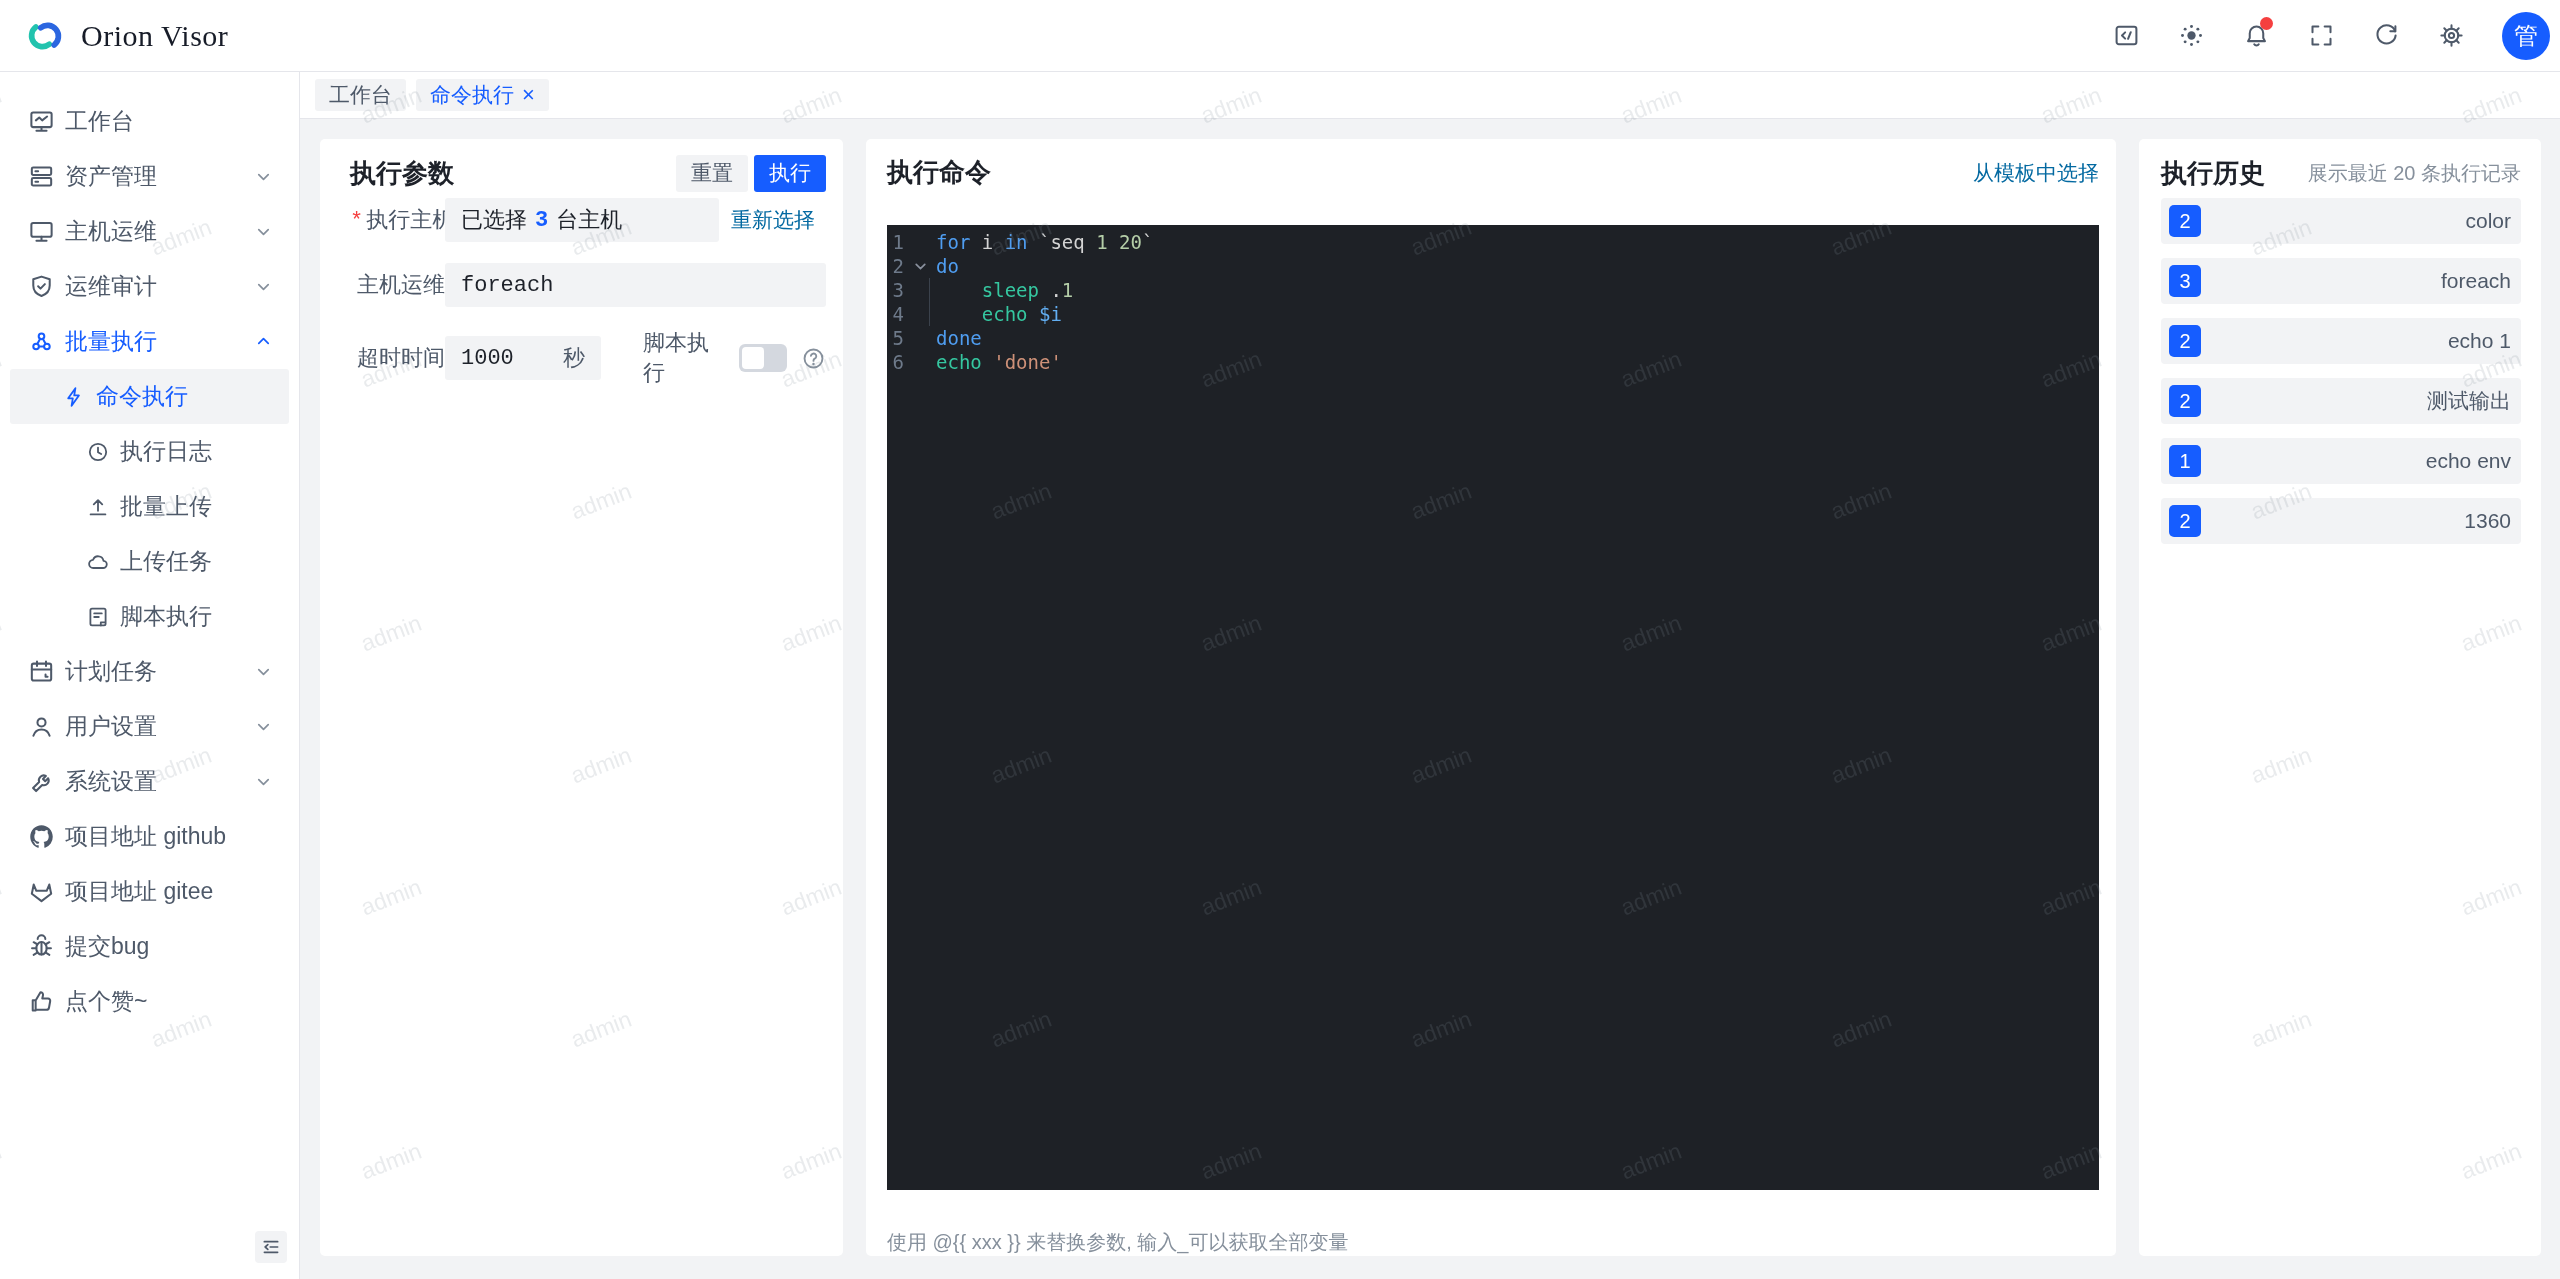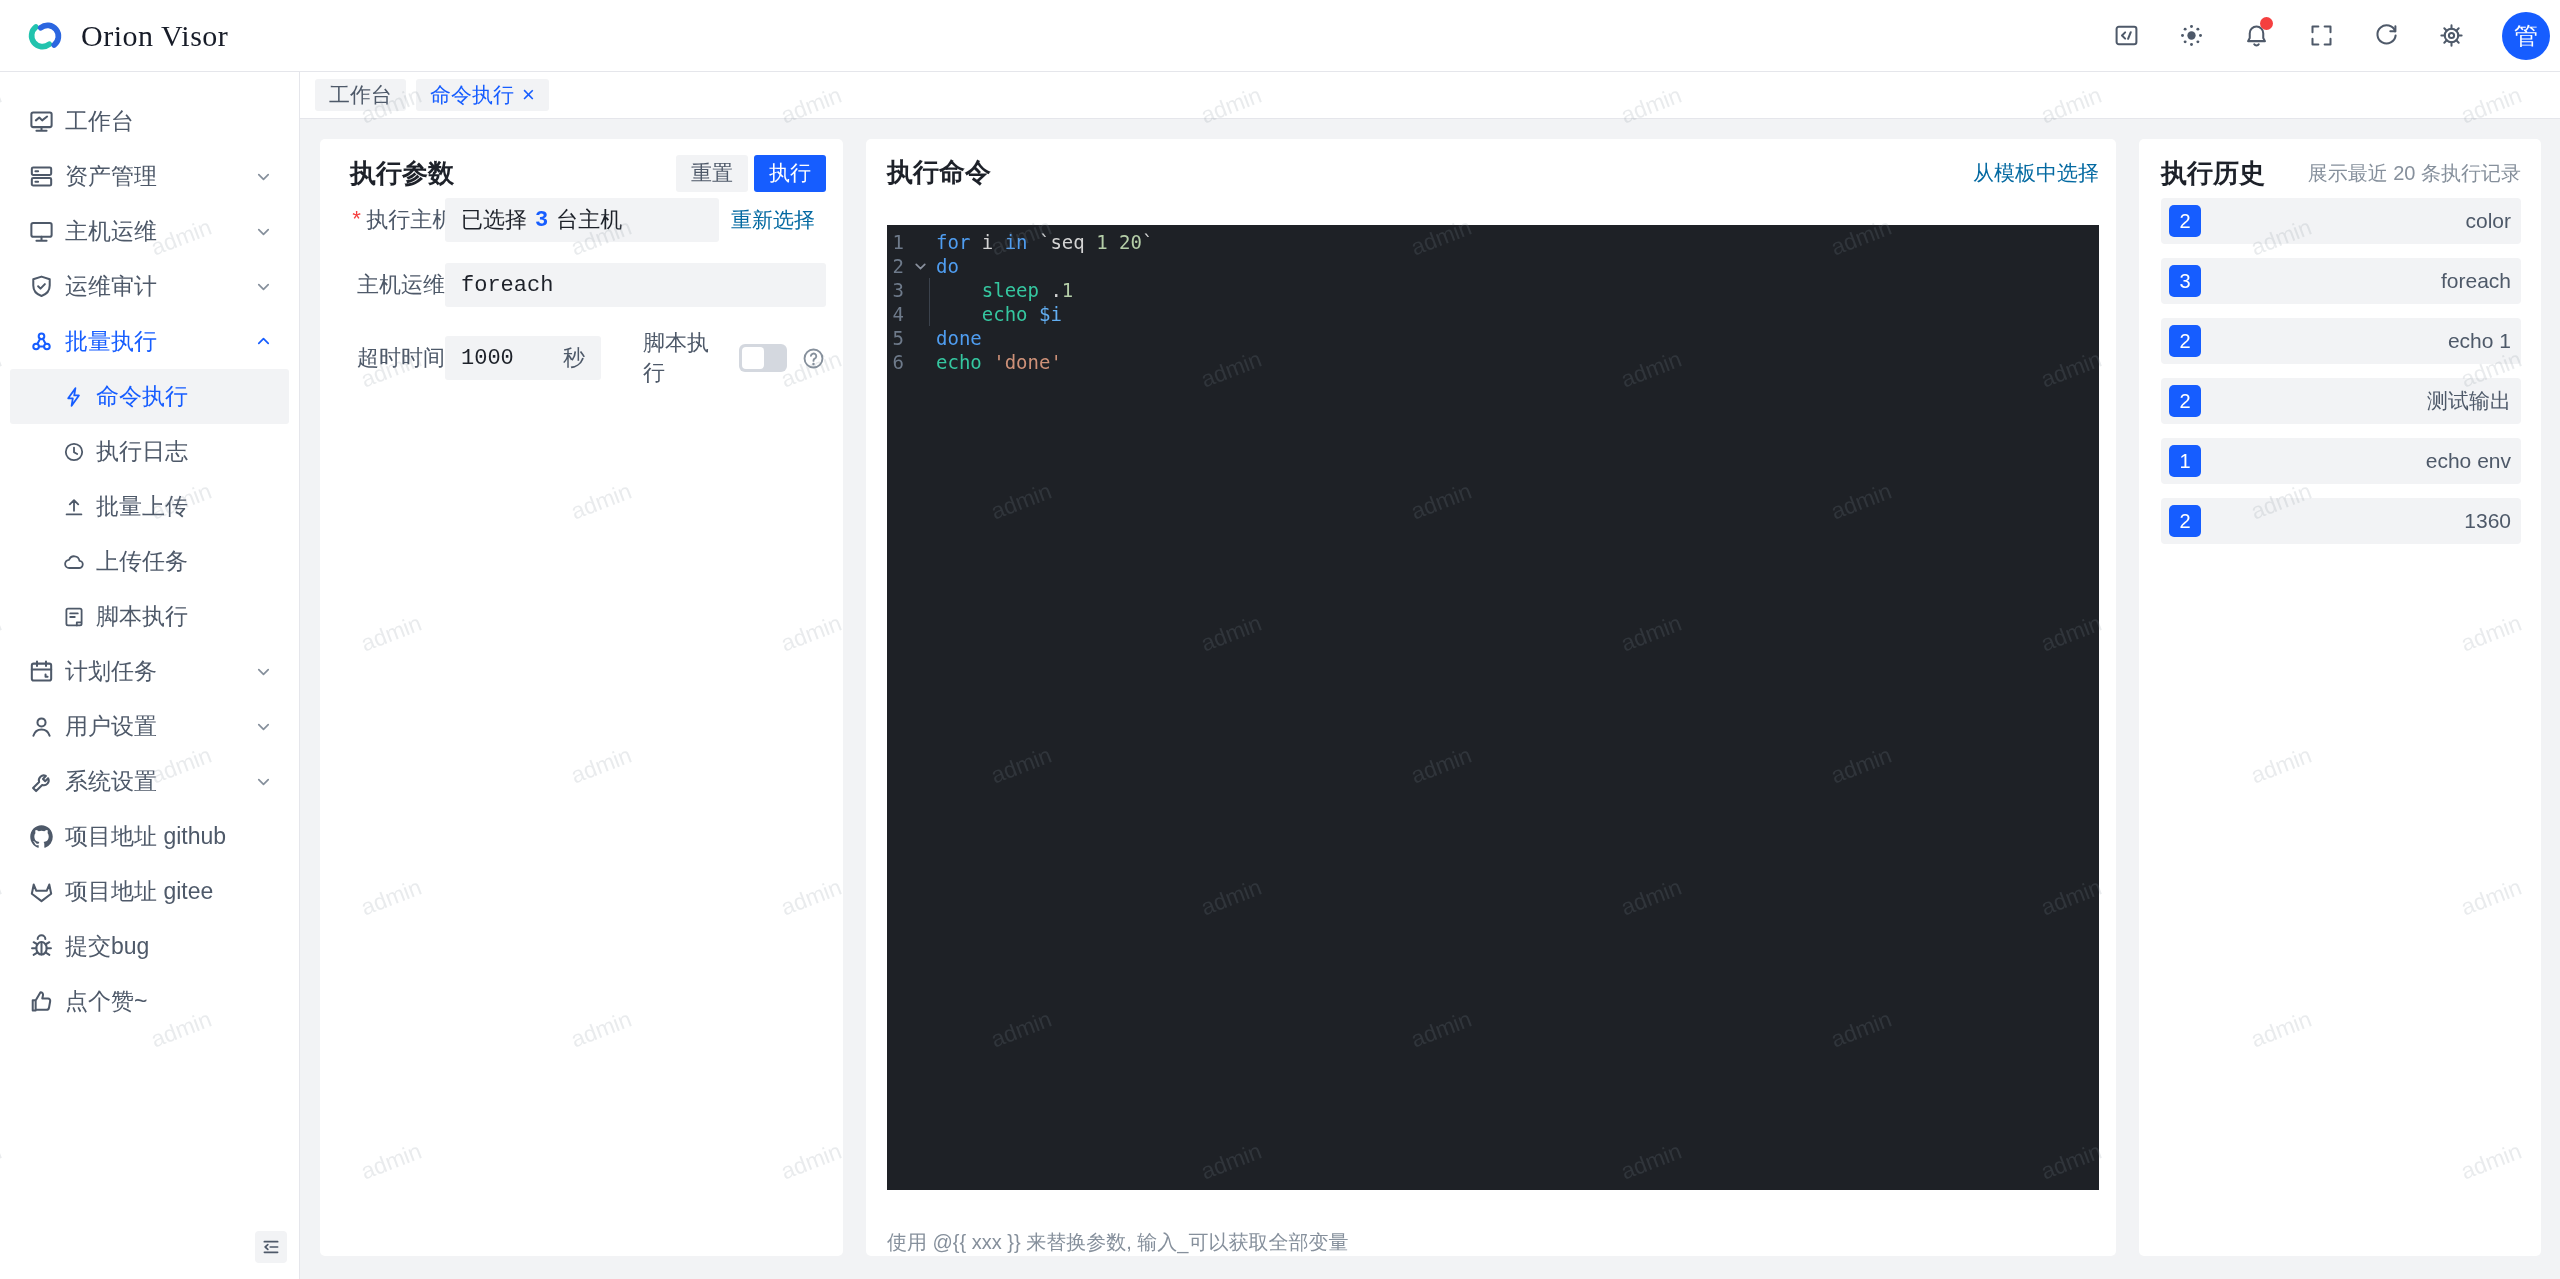--- a/index.html
+++ b/index.html
@@ -24,21 +24,21 @@
   
   .sidebar { position:absolute; top:72px; left:0; width:300px; bottom:0; background:#fff;
     border-right:1px solid #e5e6eb; z-index:10; }
   .menu { padding-top:22px; }
   .menu-item { height:55px; display:flex; align-items:center; padding:0 27px 0 28px;
     color:#4e5969; font-size:23px; cursor:pointer; }
   .menu-item .mi-icon { width:27px; height:27px; flex:none; margin-right:10px; display:flex; }
   .menu-item .mi-icon svg { width:27px; height:27px; }
   .menu-item .mi-label { flex:1; white-space:nowrap; }
   .menu-item .mi-chevron { flex:none; color:#86909c; display:flex; }
-  .menu-item.sub { padding-left:62px; }
+  .menu-item.sub { padding-left:86px; }
   .menu-item.sub .mi-icon, .menu-item.sub .mi-icon svg { width:24px; height:24px; }
   .menu-item.blue, .menu-item.blue .mi-chevron { color:#165dff; }
   .menu-item.selected { background:#f2f3f5; color:#165dff; margin:0 10px; padding-left:52px;
     padding-right:17px; border-radius:3px; }
   .collapse-btn { position:absolute; left:255px; bottom:16px; width:32px; height:32px; border:none;
     background:#f2f3f5; border-radius:4px; color:#4e5969; display:flex; align-items:center;
     justify-content:center; cursor:pointer; }
   .collapse-btn svg { width:20px; height:20px; }
 
   

